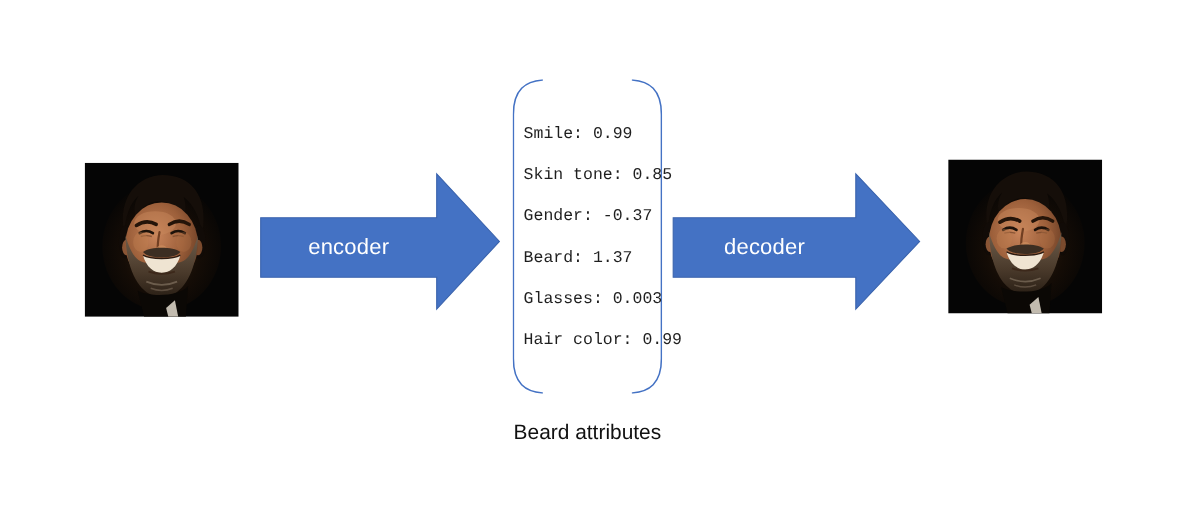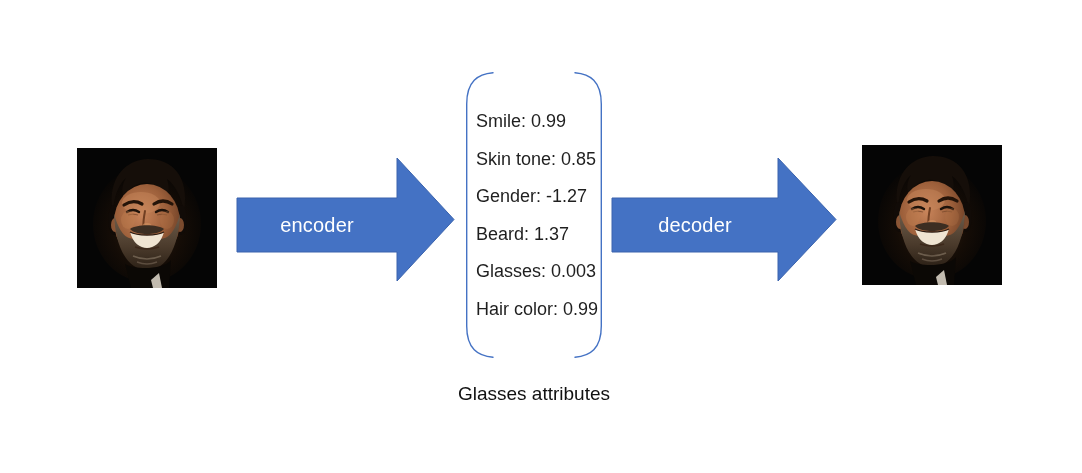--- a/index.html
+++ b/index.html
@@ -33,21 +33,21 @@
   .arrow-encoder .arrow-label{width:160px;}
   .arrow-decoder .arrow-label{width:166px;}
 
   
   .latent-box{position:absolute;left:466px;top:72px;width:136px;height:286px;}
   .bracket-path{fill:none;stroke:var(--accent);stroke-width:1.4;stroke-linecap:round;}
 
   .latent-list{position:absolute;left:476px;top:103px;width:124px;}
   .latent-row{
     height:37.5px;display:flex;align-items:center;
-    font-size:18px;color:var(--ink);white-space:nowrap;
+    font-size:15px;color:var(--ink);white-space:nowrap;font-family:Liberation Mono, monospace;
   }
 
   .latent-caption{
     position:absolute;left:424px;top:383px;width:220px;
     text-align:center;font-size:19px;color:#111111;
   }
 </style>
 </head>
 <body>
 
@@ -137,34 +137,34 @@
   <div class="latent-box">
     <svg viewBox="0 0 136 286" width="136" height="286">
       <path class="bracket-path" d="M27 0.7 C 12 2, 0.7 9, 0.7 32 L 0.7 254 C 0.7 277, 12 284, 27 285.3" stroke="#4472C4"></path>
       <path class="bracket-path" d="M109 0.7 C 124 2, 135.3 9, 135.3 32 L 135.3 254 C 135.3 277, 124 284, 109 285.3" stroke="#4472C4"></path>
     </svg>
   </div>
 
   <div class="latent-list">
     <div class="latent-row">Smile: 0.99</div>
     <div class="latent-row">Skin tone: 0.85</div>
-    <div class="latent-row">Gender: -1.27</div>
+    <div class="latent-row">Gender: -0.37</div>
     <div class="latent-row">Beard: 1.37</div>
     <div class="latent-row">Glasses: 0.003</div>
     <div class="latent-row">Hair color: 0.99</div>
   </div>
 
   <div class="arrow arrow-decoder">
     <svg viewBox="0 0 224 123" width="224" height="123">
       <polygon class="arrow-poly" points="0,40 166,40 166,0 224,61.5 166,123 166,94 0,94" fill="#4472C4"></polygon>
     </svg>
     <div class="arrow-label">decoder</div>
   </div>
 
   <div class="face face-output">
     <svg width="140" height="140">
       <use href="#face-portrait"></use>
     </svg>
   </div>
 
-  <div class="latent-caption">Glasses attributes</div>
+  <div class="latent-caption">Beard attributes</div>
 
 </div>
 
 </body></html>

